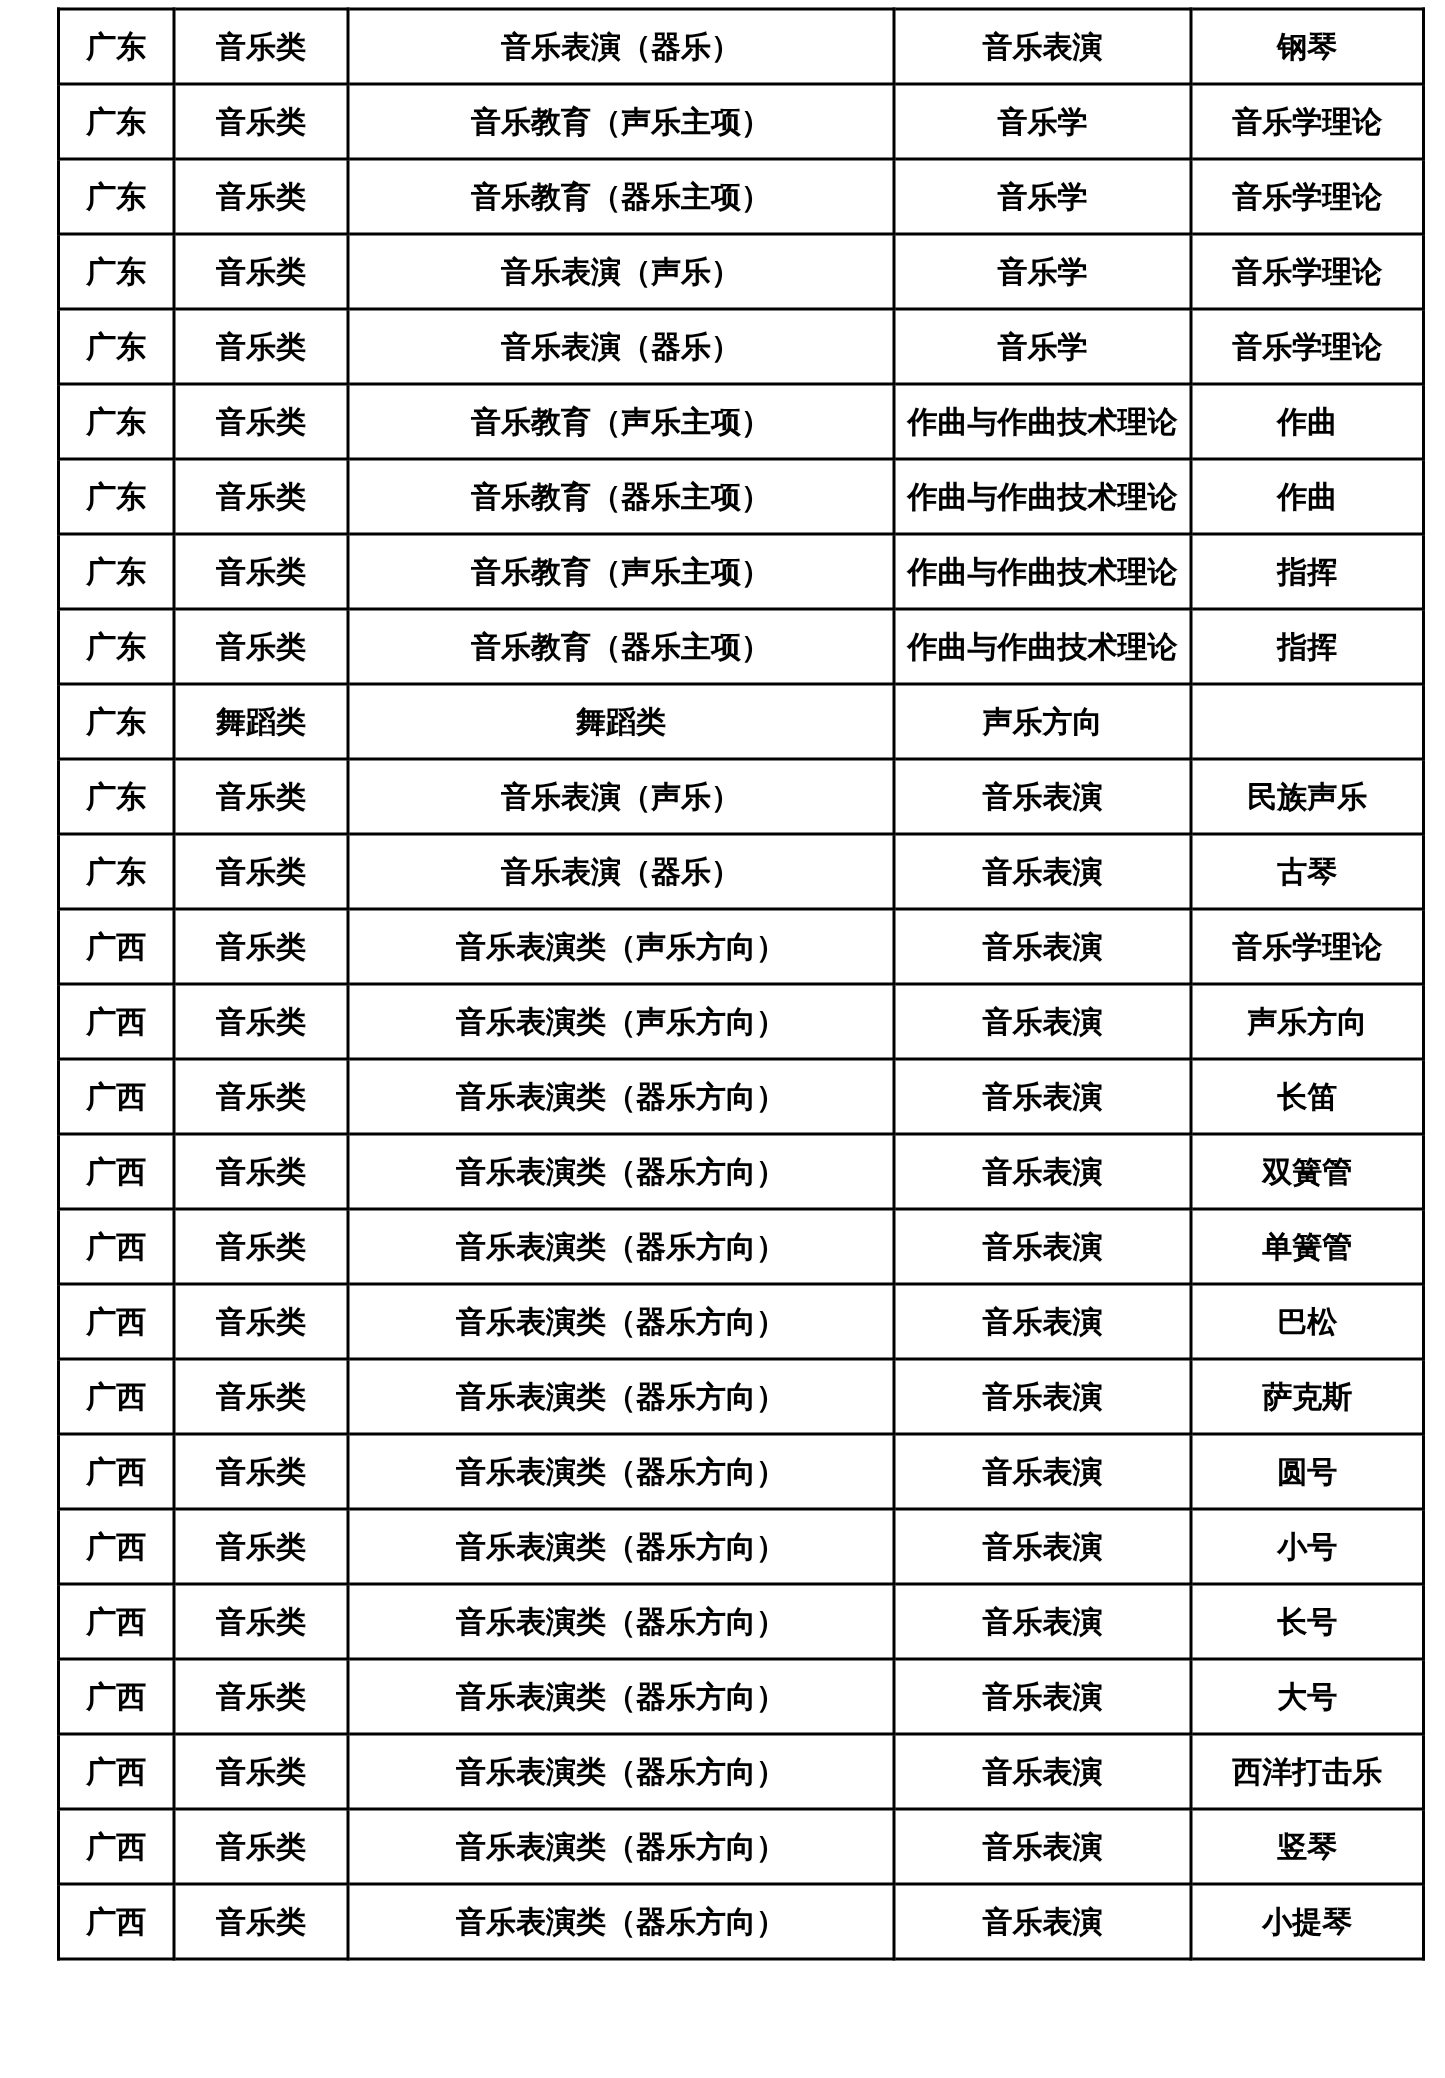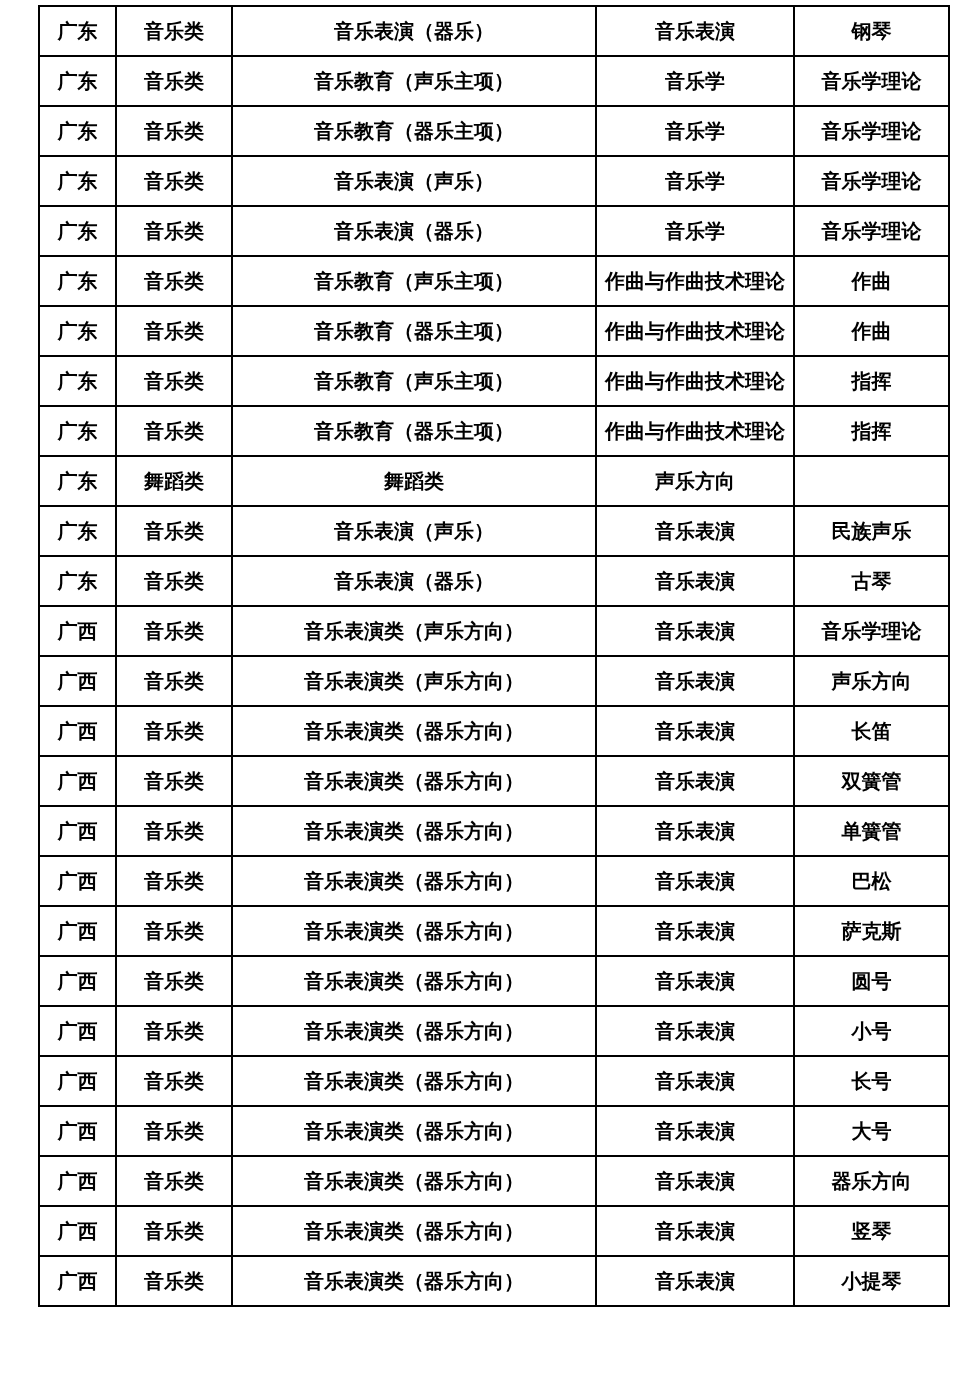--- a/index.html
+++ b/index.html
@@ -213,21 +213,21 @@
           <td>音乐类</td>
           <td>音乐表演类（器乐方向）</td>
           <td>音乐表演</td>
           <td>大号</td>
         </tr>
         <tr>
           <td>广西</td>
           <td>音乐类</td>
           <td>音乐表演类（器乐方向）</td>
           <td>音乐表演</td>
-          <td>器乐方向</td>
+          <td>西洋打击乐</td>
         </tr>
         <tr>
           <td>广西</td>
           <td>音乐类</td>
           <td>音乐表演类（器乐方向）</td>
           <td>音乐表演</td>
           <td>竖琴</td>
         </tr>
         <tr>
           <td>广西</td>

